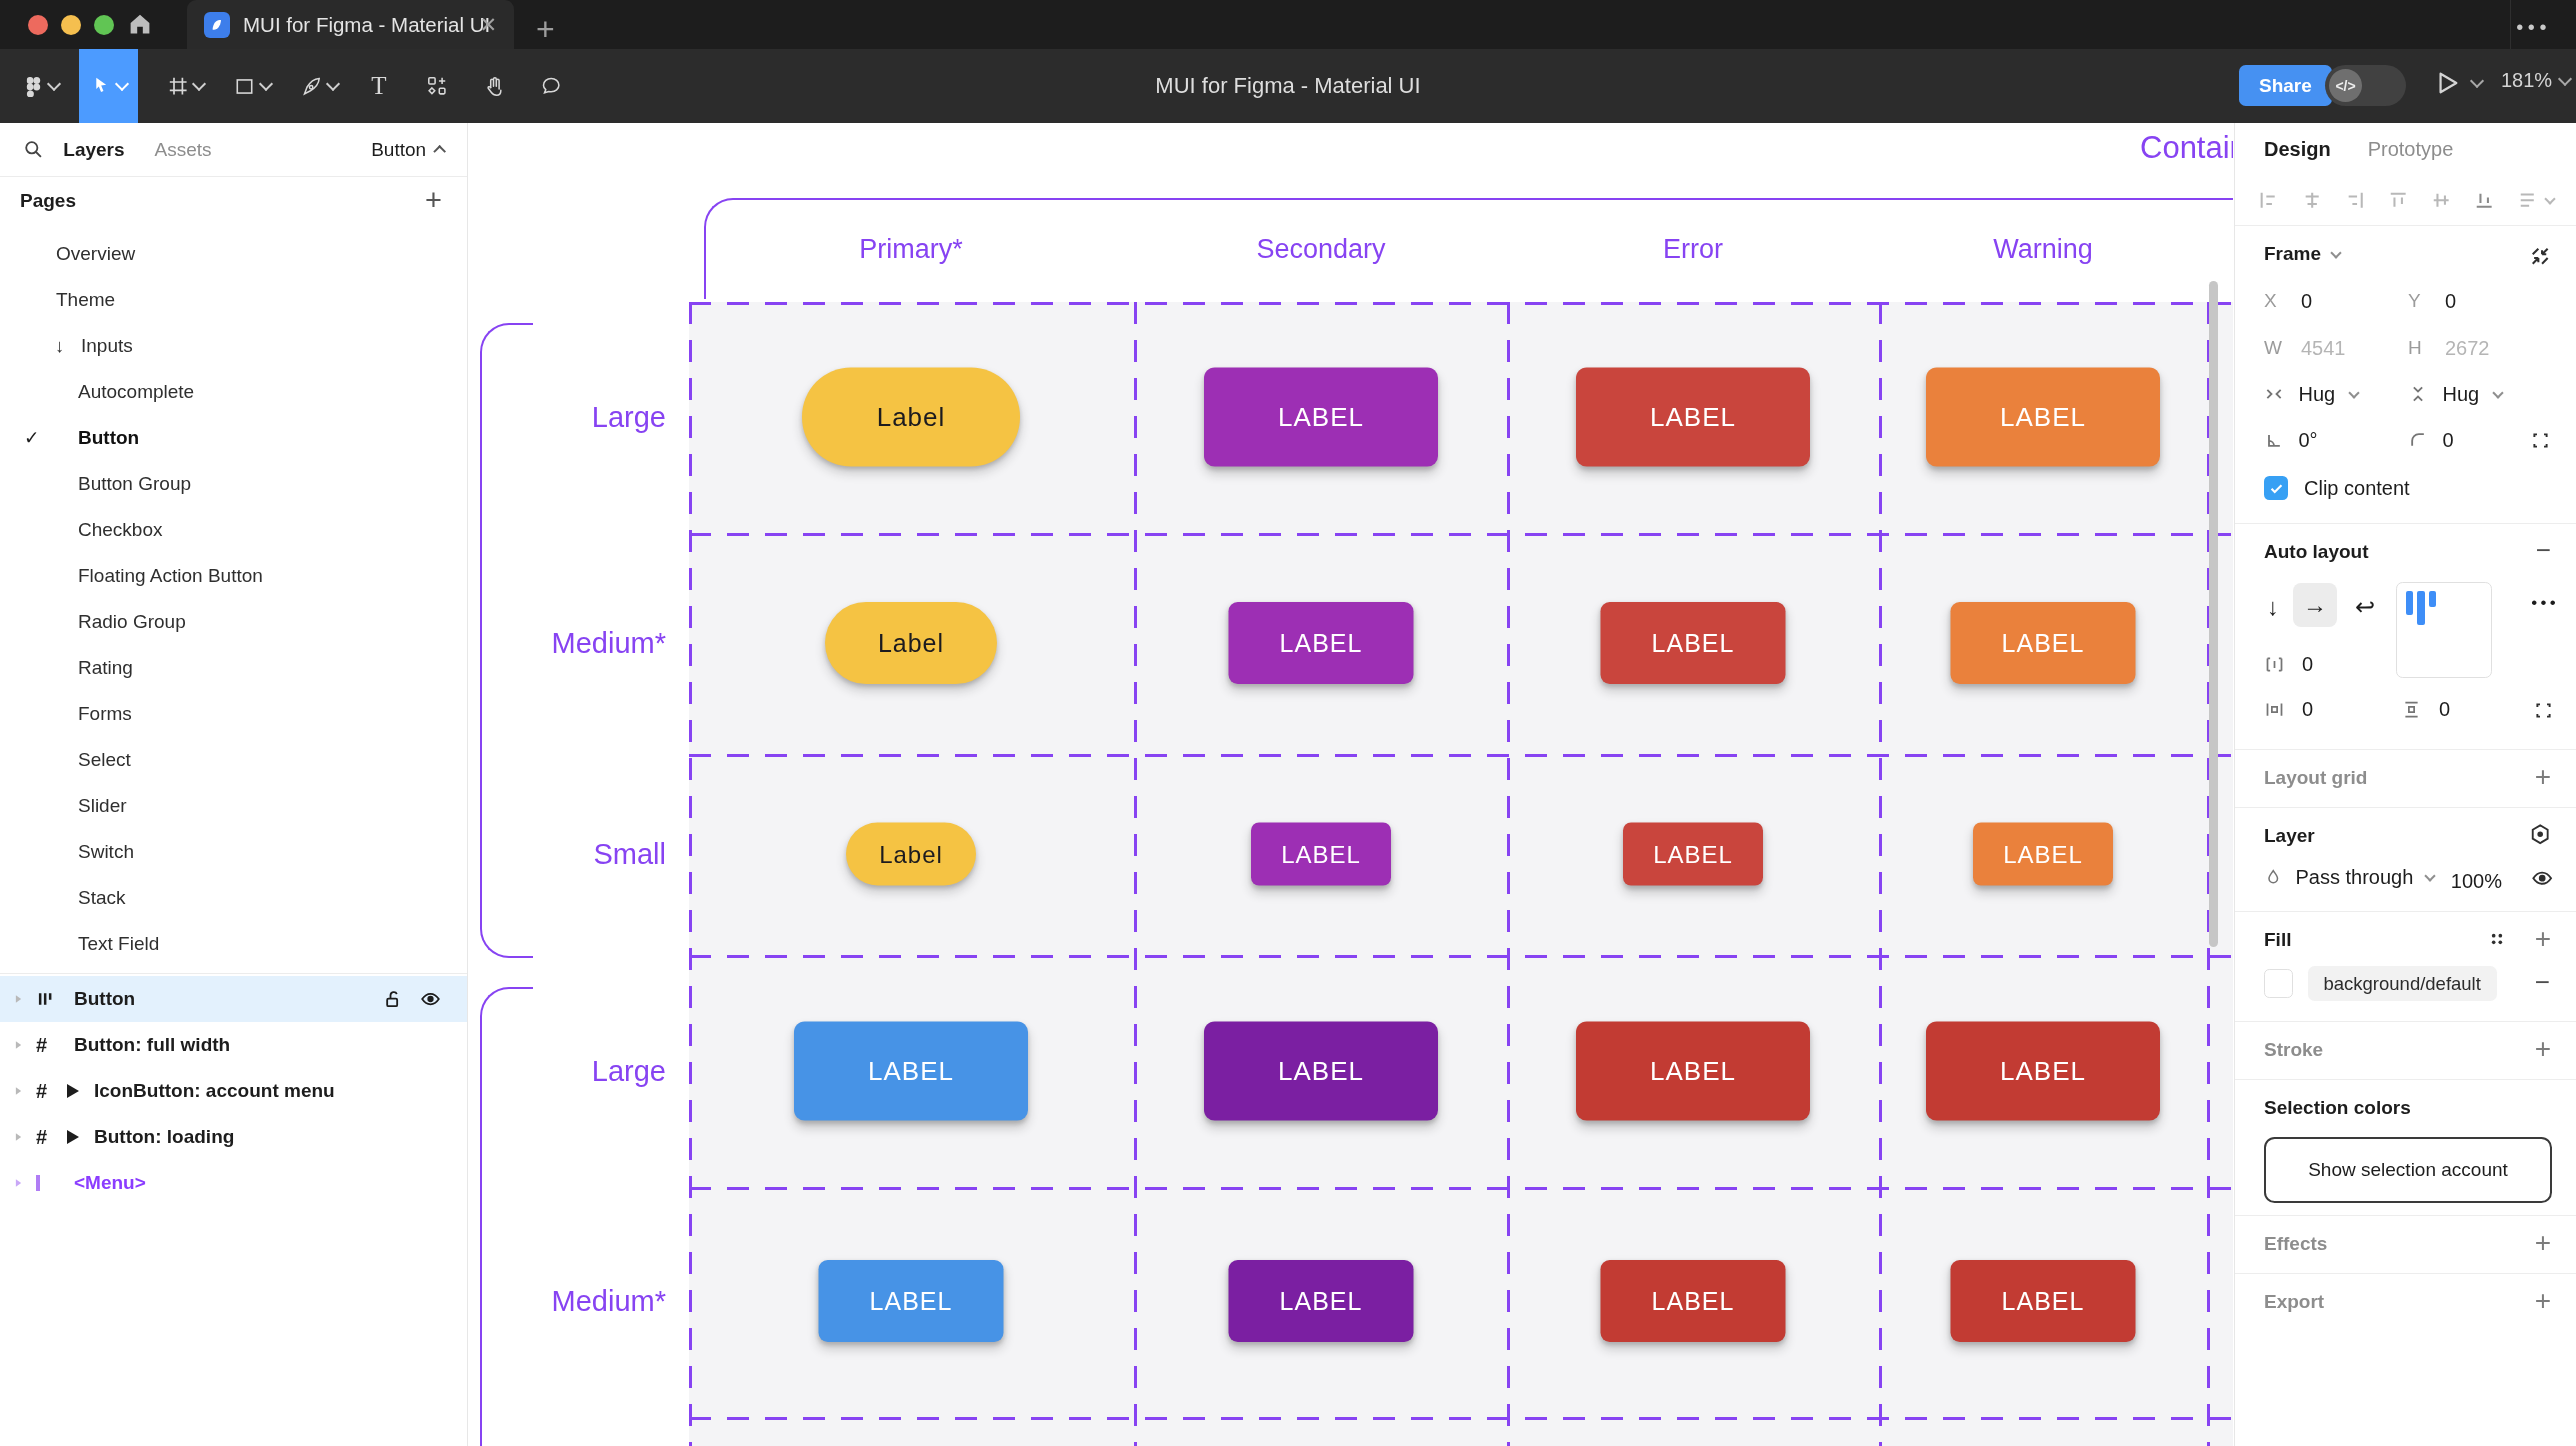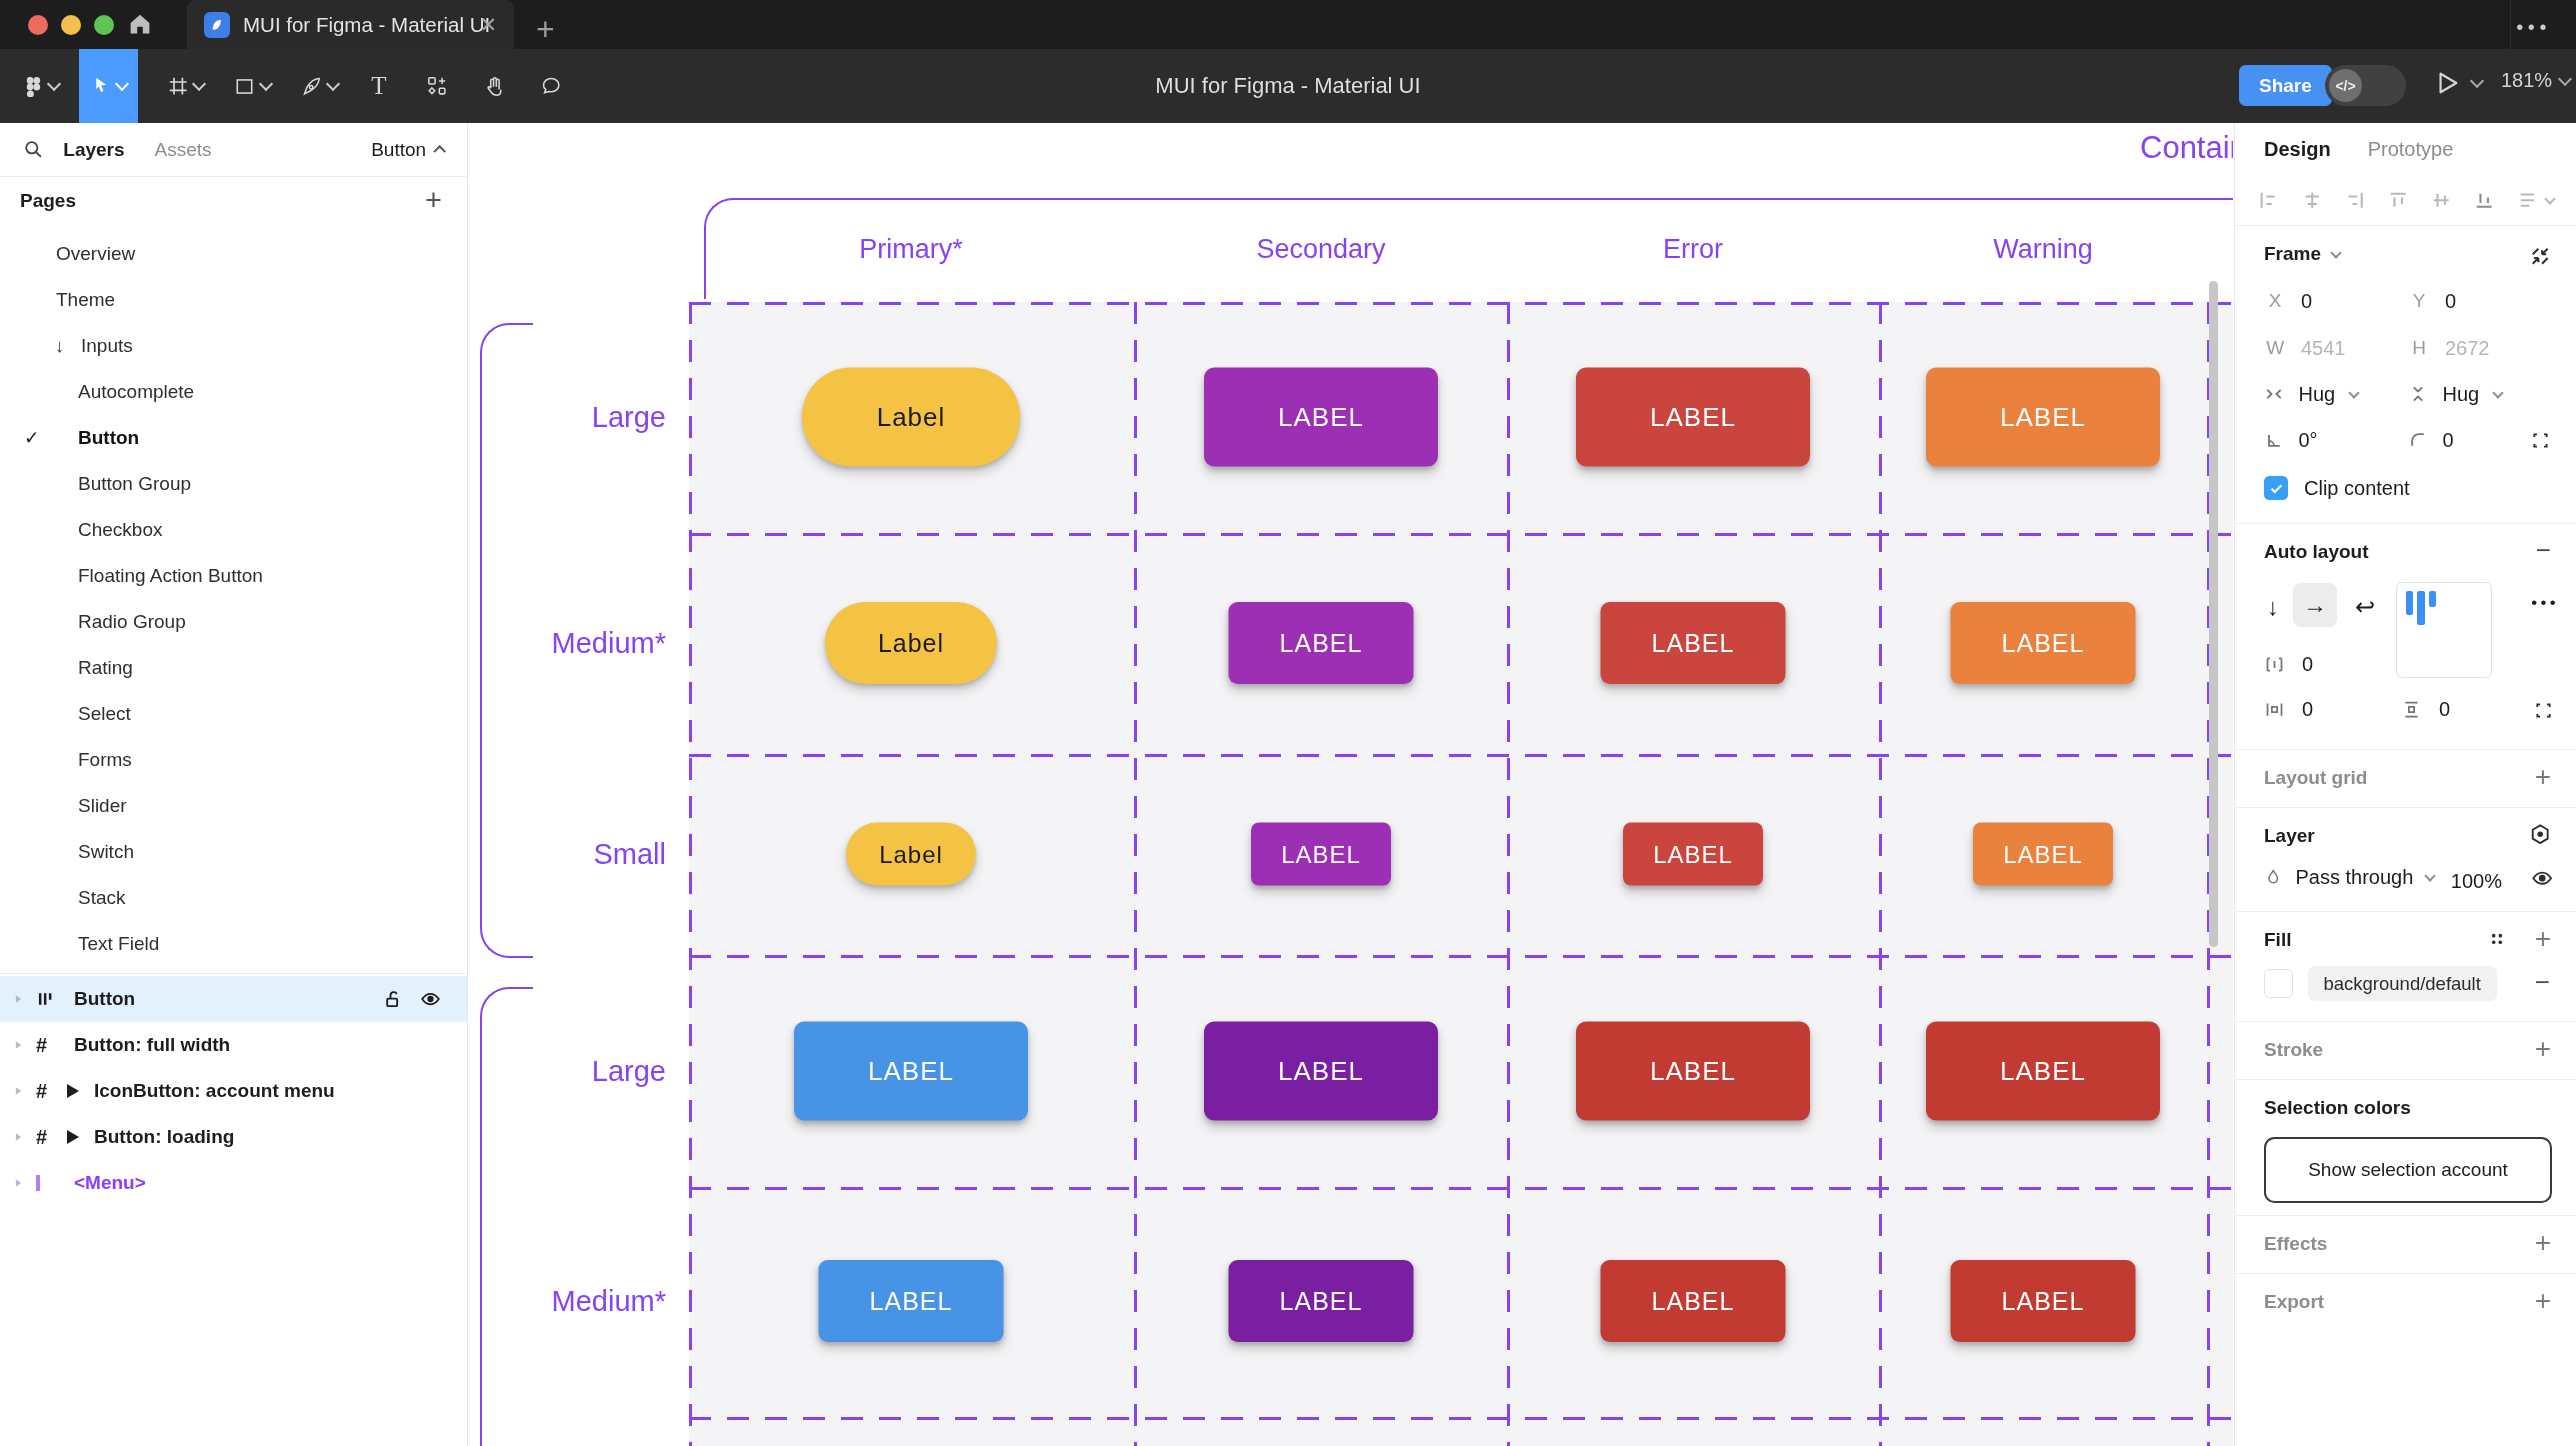--- a/index.html
+++ b/index.html
@@ -106,21 +106,21 @@
   .psec{position:relative;border-bottom:1.3px solid #ededed;box-sizing:border-box;}
   .ptitle{font-weight:700;font-size:19px;color:#1d1d1d;}
   .ptitle.gray{color:#8d8d8d;}
   .plus{font-size:28px;font-weight:200;color:#7c7c7c;}
   .minus{font-size:26px;font-weight:200;color:#4d4d4d;}
   #sec-tabs{height:53px;display:flex;align-items:center;border-bottom:none;}
   #tab-design{margin-left:29px;font-weight:700;text-align:right;}
   #tab-proto{margin-left:37px;color:#8d8d8d;}
   #sec-align{height:50px;display:flex;align-items:center;justify-content:space-between;
              padding:0 22.4px;}
-  #sec-frame{height:298px;text-align:center;}
+  #sec-frame{height:298px;}
   .fhead{position:absolute;left:29px;top:17px;display:flex;align-items:center;gap:10.6px;}
   .chv-dn-sm{width:6px;height:6px;border-right:2px solid #8f8f8f;border-bottom:2px solid #8f8f8f;
              transform:rotate(45deg);margin-top:-2.6px;}
   .frow{position:absolute;left:29px;right:24px;height:40px;display:flex;align-items:center;}
   .fcell{width:144px;display:flex;align-items:center;gap:14.5px;}
   .flab{color:#9b9b9b;font-size:19px;width:22.4px;}
   .fval{color:#1d1d1d;font-size:20px;}
   .fval.gray{color:#b5b5b5;}
   #sec-auto{height:226px;}
   #sec-grid{height:58px;text-align:right;}
@@ -293,24 +293,24 @@
       <div class="prow ind">
         <span class="lbl">Floating Action Button</span>
       </div>
       <div class="prow ind">
         <span class="lbl">Radio Group</span>
       </div>
       <div class="prow ind">
         <span class="lbl">Rating</span>
       </div>
       <div class="prow ind">
+        <span class="lbl">Forms</span>
+      </div>
+      <div class="prow ind">
         <span class="lbl">Select</span>
-      </div>
-      <div class="prow ind">
-        <span class="lbl">Forms</span>
       </div>
       <div class="prow ind">
         <span class="lbl">Slider</span>
       </div>
       <div class="prow ind">
         <span class="lbl">Switch</span>
       </div>
       <div class="prow ind">
         <span class="lbl">Stack</span>
       </div>

